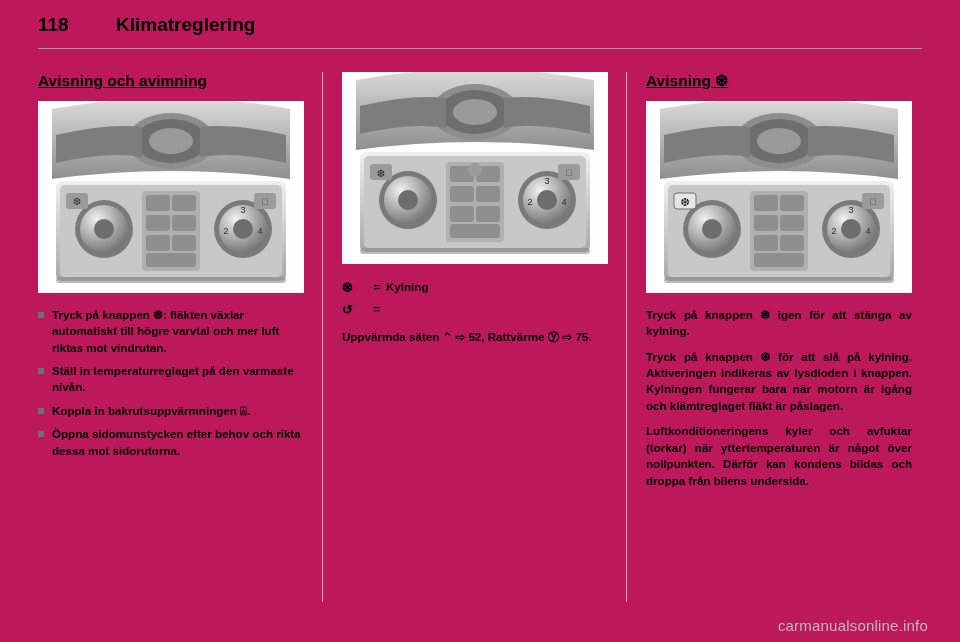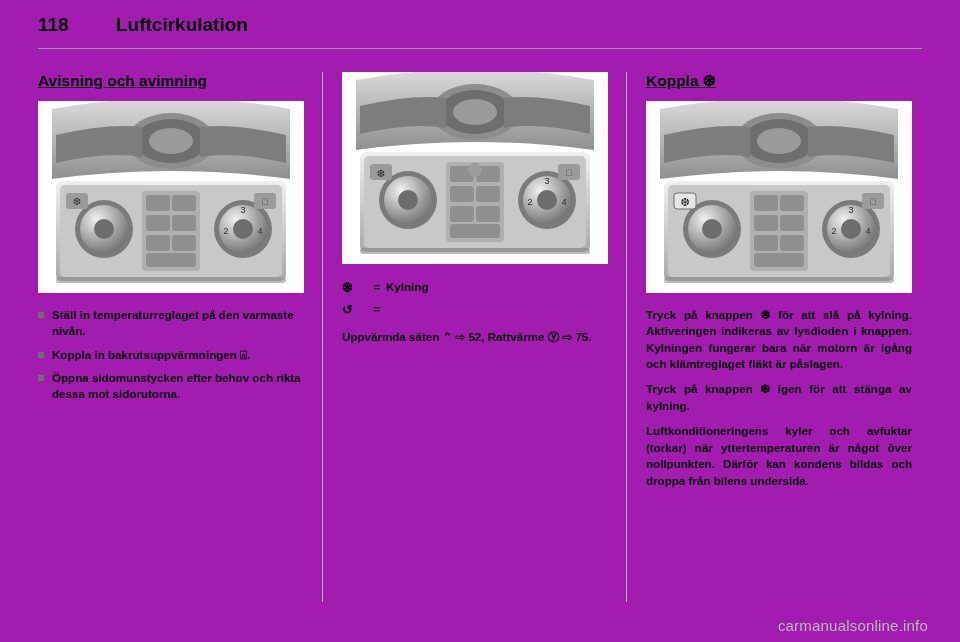--- a/index.html
+++ b/index.html
@@ -13,21 +13,21 @@
     font-family: "Liberation Sans", sans-serif;
     color: #000000;
     position: relative;
     overflow: hidden;
   }
   .page {
     position: absolute;
     left: 0; top: 0;
     width: 960px;
     height: 642px;
-    background: #a21caf;
+    background: #be185d;
   }
   
   .header {
     position: absolute;
     left: 38px;
     top: 14px;
     width: 884px;
     height: 40px;
   }
   .page-number {
@@ -159,21 +159,21 @@
     letter-spacing: 0.2px;
   }
 </style>
 </head>
 <body>
 
 <div class="page">
 
   <div class="header">
     <span class="page-number">118</span>
-    <span class="chapter-title">Luftcirkulation</span>
+    <span class="chapter-title">Klimatreglering</span>
   </div>
   <div class="header-rule"></div>
 
   <div class="col-divider div1"></div>
   <div class="col-divider div2"></div>
 
   <div class="col col1">
     <h2 class="sec-title">Avisning och avimning</h2>
 
     <div class="illus">
@@ -230,20 +230,21 @@
         <rect x="108" y="152" width="50" height="14" rx="3" fill="#8f8f8f"></rect>
 
         <rect x="216" y="92" width="22" height="16" rx="3" fill="#9b9b9b"></rect>
         <text x="227" y="104" font-size="9" text-anchor="middle" fill="#3a3a3a">⎕</text>
 
         <rect x="18" y="176" width="230" height="6" rx="3" fill="#8e8e8e" opacity="0.6"></rect>
       </svg>
     </div>
 
     <ul class="bullets">
+      <li>Tryck på knappen ❆: fläkten växlar automatiskt till högre varvtal och mer luft riktas mot vindrutan.</li>
       <li>Ställ in temperaturreglaget på den varmaste nivån.</li>
       <li>Koppla in bakrutsuppvärmningen ⍓.</li>
       <li>Öppna sidomunstycken efter behov och rikta dessa mot sidorutorna.</li>
     </ul>
   </div>
 
   <div class="col col2">
 
     <div class="illus">
       <svg width="266" height="192" viewBox="0 0 266 192" xmlns="http://www.w3.org/2000/svg">
@@ -292,21 +293,21 @@
       <div class="legend-row">
         <span class="legend-sym">↺</span>
         <span class="legend-eq">=</span>
       </div>
     </div>
 
     <p class="body-text">Uppvärmda säten ⌃ ⇨ 52, Rattvärme ⓨ ⇨ 75.</p>
   </div>
 
   <div class="col col3">
-    <h2 class="sec-title">Koppla ❆</h2>
+    <h2 class="sec-title">Avisning ❆</h2>
 
     <div class="illus">
       <svg width="266" height="192" viewBox="0 0 266 192" xmlns="http://www.w3.org/2000/svg">
         <rect x="0" y="0" width="266" height="192" fill="#ffffff"></rect>
         <path d="M14 8 Q133 -14 252 8 L252 78 Q133 62 14 78 Z" fill="url(#g1)"></path>
         <ellipse cx="133" cy="40" rx="44" ry="28" fill="#8d8d8d"></ellipse>
         <ellipse cx="133" cy="40" rx="36" ry="22" fill="#6e6e6e"></ellipse>
         <ellipse cx="133" cy="40" rx="22" ry="13" fill="#9a9a9a"></ellipse>
         <path d="M18 34 Q70 22 104 26 L104 56 Q70 50 18 62 Z" fill="#7d7d7d"></path>
         <path d="M162 26 Q196 22 248 34 L248 62 Q196 50 162 56 Z" fill="#7d7d7d"></path>
@@ -330,19 +331,19 @@
         <rect x="134" y="114" width="24" height="16" rx="3" fill="#8f8f8f"></rect>
         <rect x="108" y="134" width="24" height="16" rx="3" fill="#8f8f8f"></rect>
         <rect x="134" y="134" width="24" height="16" rx="3" fill="#8f8f8f"></rect>
         <rect x="108" y="152" width="50" height="14" rx="3" fill="#8f8f8f"></rect>
         <rect x="216" y="92" width="22" height="16" rx="3" fill="#9b9b9b"></rect>
         <text x="227" y="104" font-size="9" text-anchor="middle" fill="#3a3a3a">⎕</text>
         <rect x="18" y="176" width="230" height="6" rx="3" fill="#8e8e8e" opacity="0.6"></rect>
       </svg>
     </div>
 
+    <p class="body-text">Tryck på knappen ❆ igen för att stänga av kylning.</p>
     <p class="body-text">Tryck på knappen ❆ för att slå på kylning. Aktiveringen indikeras av lysdioden i knappen. Kylningen fungerar bara när motorn är igång och kläm­treglaget fläkt är påslagen.</p>
-    <p class="body-text">Tryck på knappen ❆ igen för att stänga av kylning.</p>
     <p class="body-text">Luftkonditioneringens kyler och av­fuktar (torkar) när yttertemperaturen är något över nollpunkten. Därför kan kondens bildas och droppa från bi­lens undersida.</p>
   </div>
 
   <div class="watermark">carmanualsonline.info</div>
 </div>
 
 </body></html>

